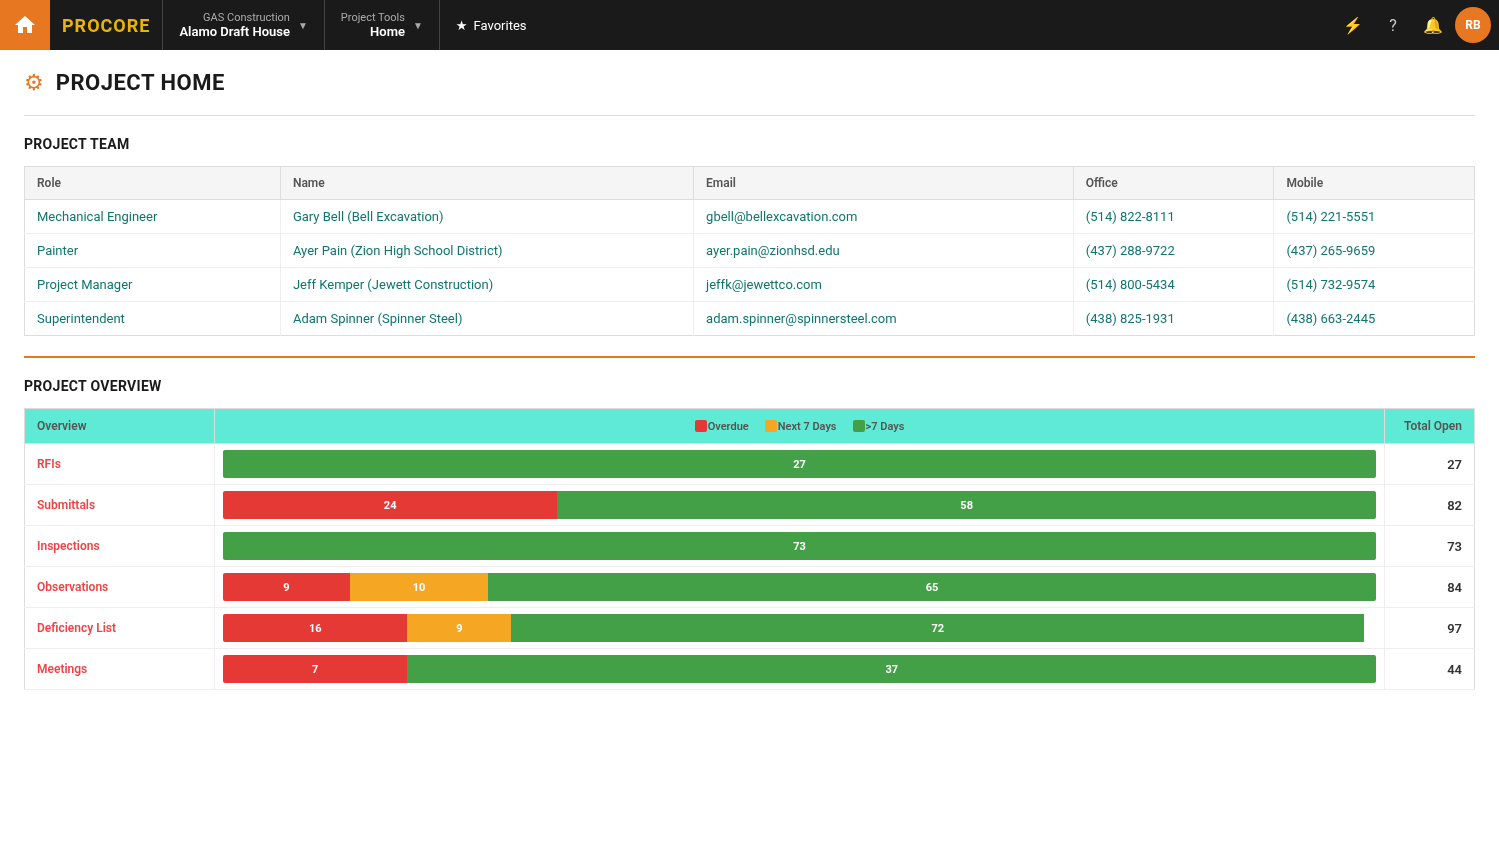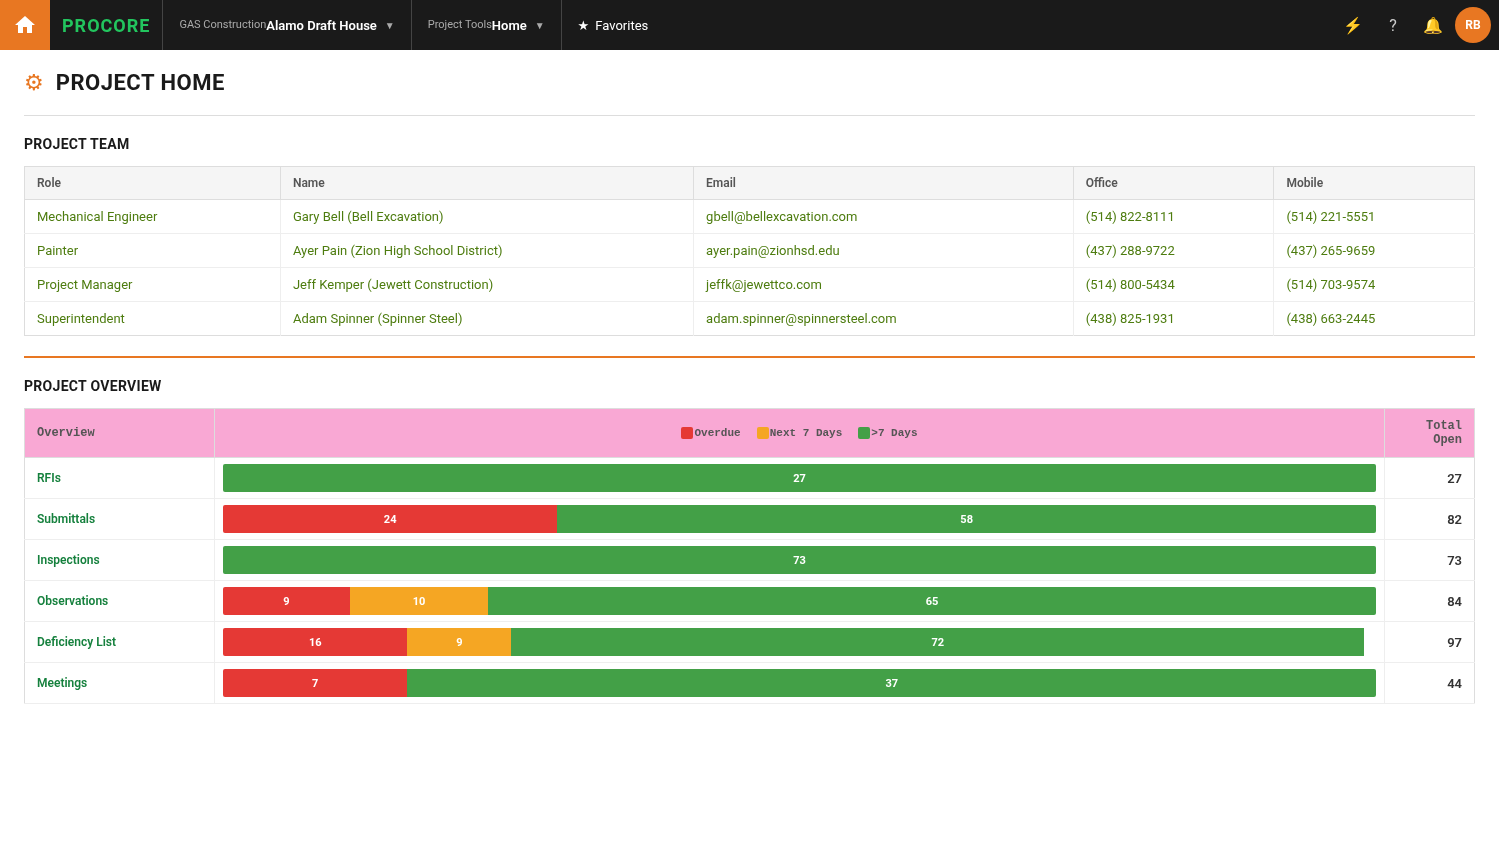--- a/index.html
+++ b/index.html
@@ -25,36 +25,36 @@
     }
     .topnav-brand svg { width: 24px; height: 24px; fill: #fff; }
     .procore-logo {
       padding: 0 12px;
       display: flex;
       align-items: center;
       height: 50px;
       border-right: 1px solid #444;
     }
     .procore-logo-text {
-      color: #22c55e;
+      color: #eab308;
       font-size: 18px;
       font-weight: 700;
       letter-spacing: 1px;
     }
     .nav-dropdown {
       display: flex;
       align-items: center;
       height: 50px;
       padding: 0 16px;
       border-right: 1px solid #444;
       cursor: pointer;
       color: #fff;
       gap: 8px;
     }
-    .nav-dropdown-text { display: flex; flex-direction: row; }
+    .nav-dropdown-text { display: flex; flex-direction: column; align-items: flex-end; }
     .nav-dropdown-sub { font-size: 11px; color: #aaa; }
     .nav-dropdown-main { font-size: 13px; font-weight: 600; color: #fff; }
     .nav-chevron { font-size: 10px; color: #aaa; }
     .nav-favorites {
       display: flex;
       align-items: center;
       height: 50px;
       padding: 0 16px;
       cursor: pointer;
       color: #fff;
@@ -119,34 +119,33 @@
       font-weight: 600;
       color: #555;
       border-bottom: 1px solid #ddd;
       border-right: 1px solid #ddd;
     }
     .team-table th:last-child { border-right: none; }
     .team-table td {
       padding: 9px 12px;
       border-bottom: 1px solid #eee;
       border-right: 1px solid #eee;
-      color: #4d7c0f;
+      color: #0f766e;
       margin-left: 24px;
     }
     .team-table td:last-child { border-right: none; }
     .team-table tr:last-child td { border-bottom: none; }
 
     
     .overview-section { margin-top: 8px; }
 
     .overview-table { width: 100%; border-collapse: collapse; border: 1px solid #ddd; }
     .overview-header-row {
-      background: #f9a8d4;
+      background: #5eead4;
       border-bottom: 1px solid #ddd;
-      font-family: Liberation Mono, monospace;
     }
     .overview-header-row th {
       padding: 10px 12px;
       font-size: 12px;
       font-weight: 600;
       color: #555;
     }
     .overview-header-row th:first-child {
       text-align: left;
       width: 190px;
@@ -184,21 +183,21 @@
     .overview-row {
       border-bottom: 1px solid #eee;
     }
     .overview-row td {
       padding: 8px 12px;
       vertical-align: middle;
     }
     .overview-row td:first-child {
       font-size: 12px;
       font-weight: 600;
-      color: #15803d;
+      color: #ef4444;
       width: 190px;
       border-right: 1px solid #eee;
       cursor: pointer;
     }
     .overview-row td.chart-cell { border-right: 1px solid #eee; padding: 6px 8px; }
     .overview-row td.total-cell {
       text-align: right;
       font-weight: 600;
       font-size: 13px;
       color: #333;
@@ -298,21 +297,21 @@
     <td>Ayer Pain (Zion High School District)</td>
     <td>ayer.pain@zionhsd.edu</td>
     <td>(437) 288-9722</td>
     <td>(437) 265-9659</td>
   </tr>
           <tr>
     <td>Project Manager</td>
     <td>Jeff Kemper (Jewett Construction)</td>
     <td>jeffk@jewettco.com</td>
     <td>(514) 800-5434</td>
-    <td>(514) 703-9574</td>
+    <td>(514) 732-9574</td>
   </tr>
           <tr>
     <td>Superintendent</td>
     <td>Adam Spinner (Spinner Steel)</td>
     <td>adam.spinner@spinnersteel.com</td>
     <td>(438) 825-1931</td>
     <td>(438) 663-2445</td>
   </tr>
         </tbody>
     </table>

